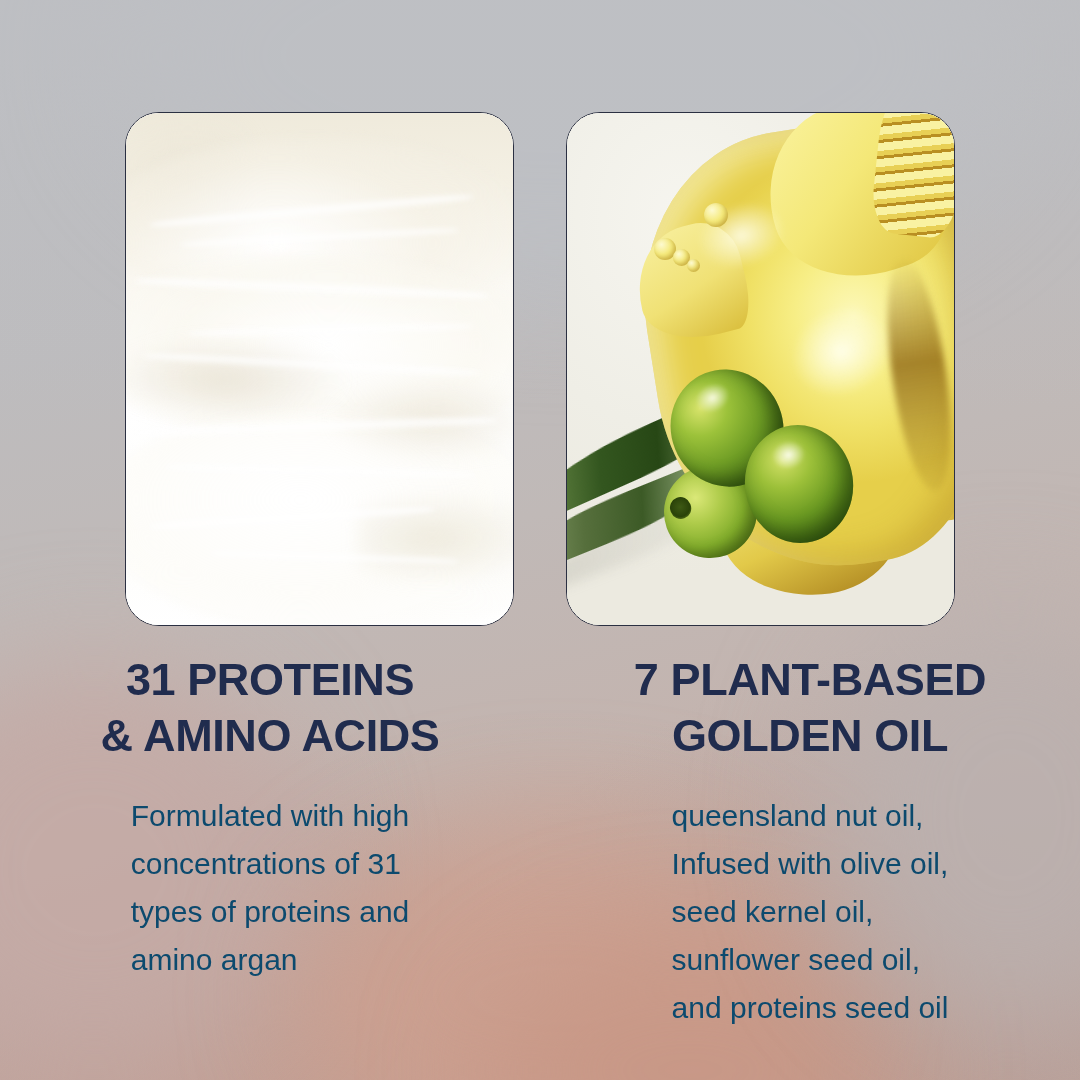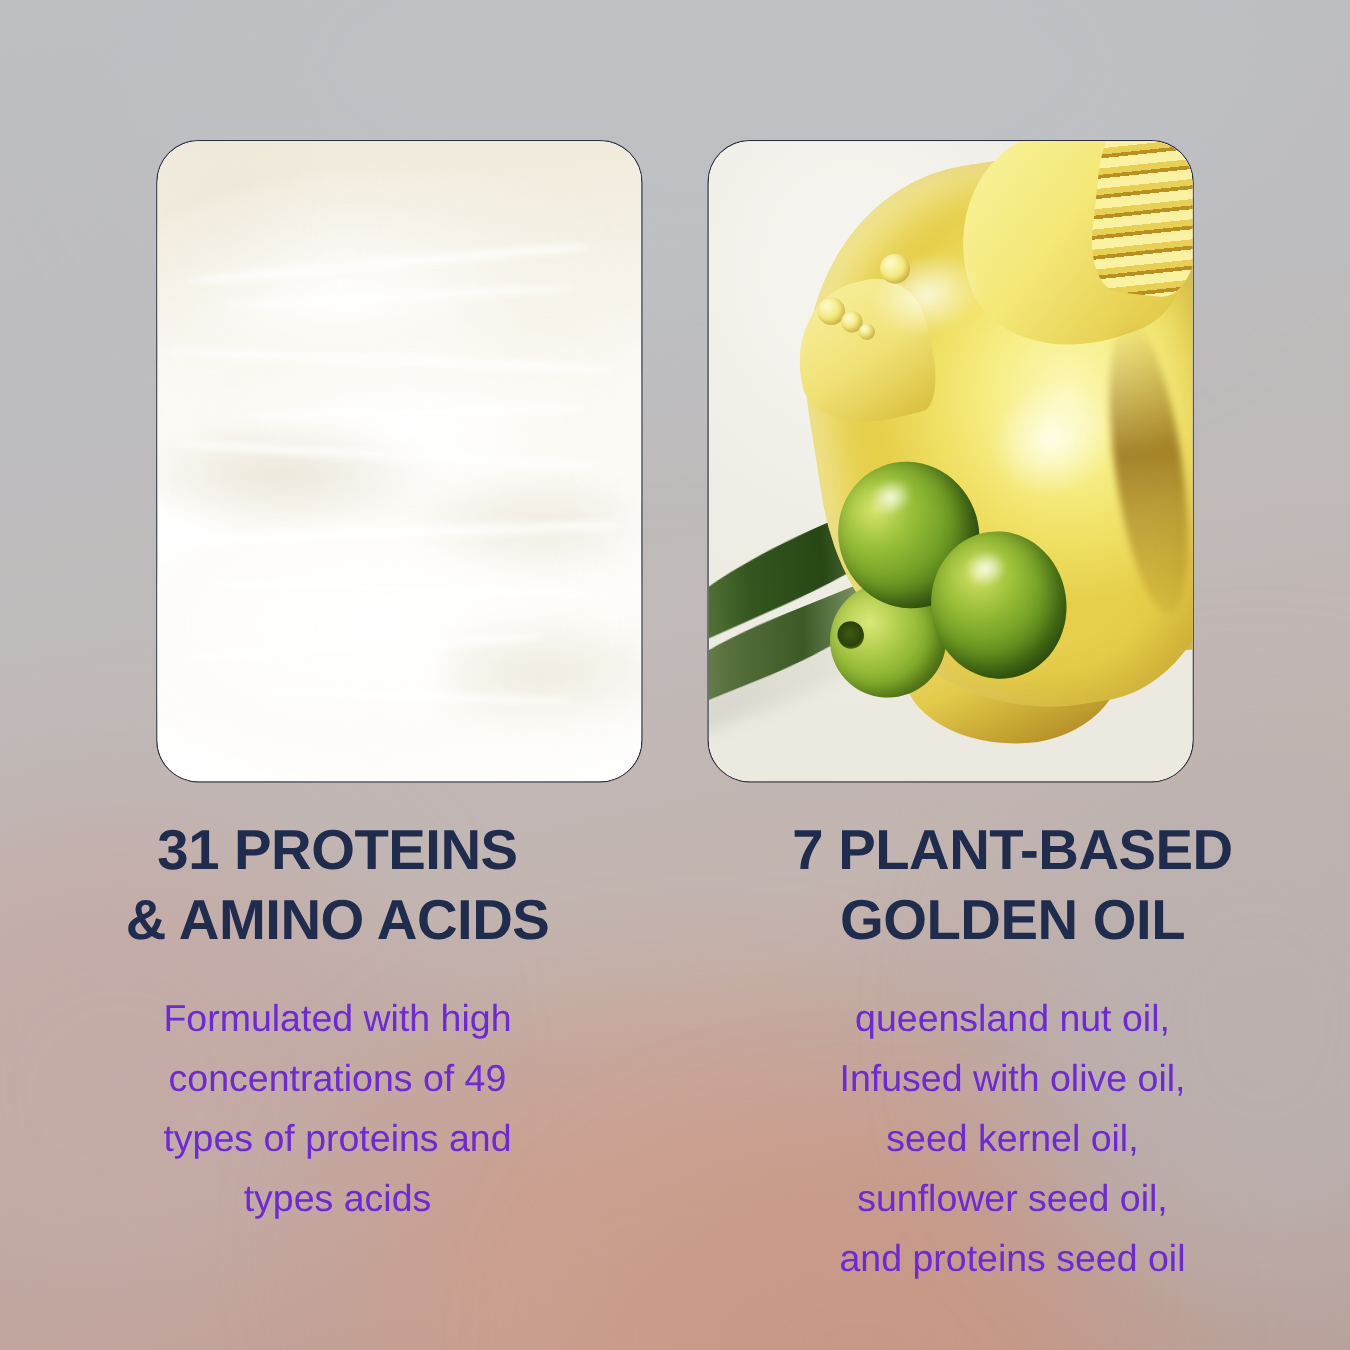--- a/index.html
+++ b/index.html
@@ -307,24 +307,23 @@
     font-size: 45px;
     line-height: 56px;
     letter-spacing: -0.4px;
     text-align: center;
     margin: 0;
     font-stretch: condensed;
   }
   .headline span { display: block; white-space: nowrap; }
   .body-copy {
     margin: 28px 0 0 0;
-    color: #6d28d9;
+    color: #0c4a6e;
     font-size: 30px;
     line-height: 48px;
-    text-align: center;
     font-weight: normal;
   }
   .body-copy span { display: block; white-space: nowrap; }
 </style>
 </head>
 <body>
 
 <div class="stage">
 
   <div class="bg-base"></div>
@@ -391,23 +390,23 @@
 
   <div class="text-row">
 
     <div class="col">
       <h2 class="headline">
         <span>31 PROTEINS</span>
         <span>&amp; AMINO ACIDS</span>
       </h2>
       <p class="body-copy">
         <span>Formulated with high</span>
-        <span>concentrations of 49</span>
+        <span>concentrations of 31</span>
         <span>types of proteins and</span>
-        <span>types acids</span>
+        <span>amino argan</span>
       </p>
     </div>
 
     <div class="col">
       <h2 class="headline">
         <span>7 PLANT-BASED</span>
         <span>GOLDEN OIL</span>
       </h2>
       <p class="body-copy">
         <span>queensland nut oil,</span>

